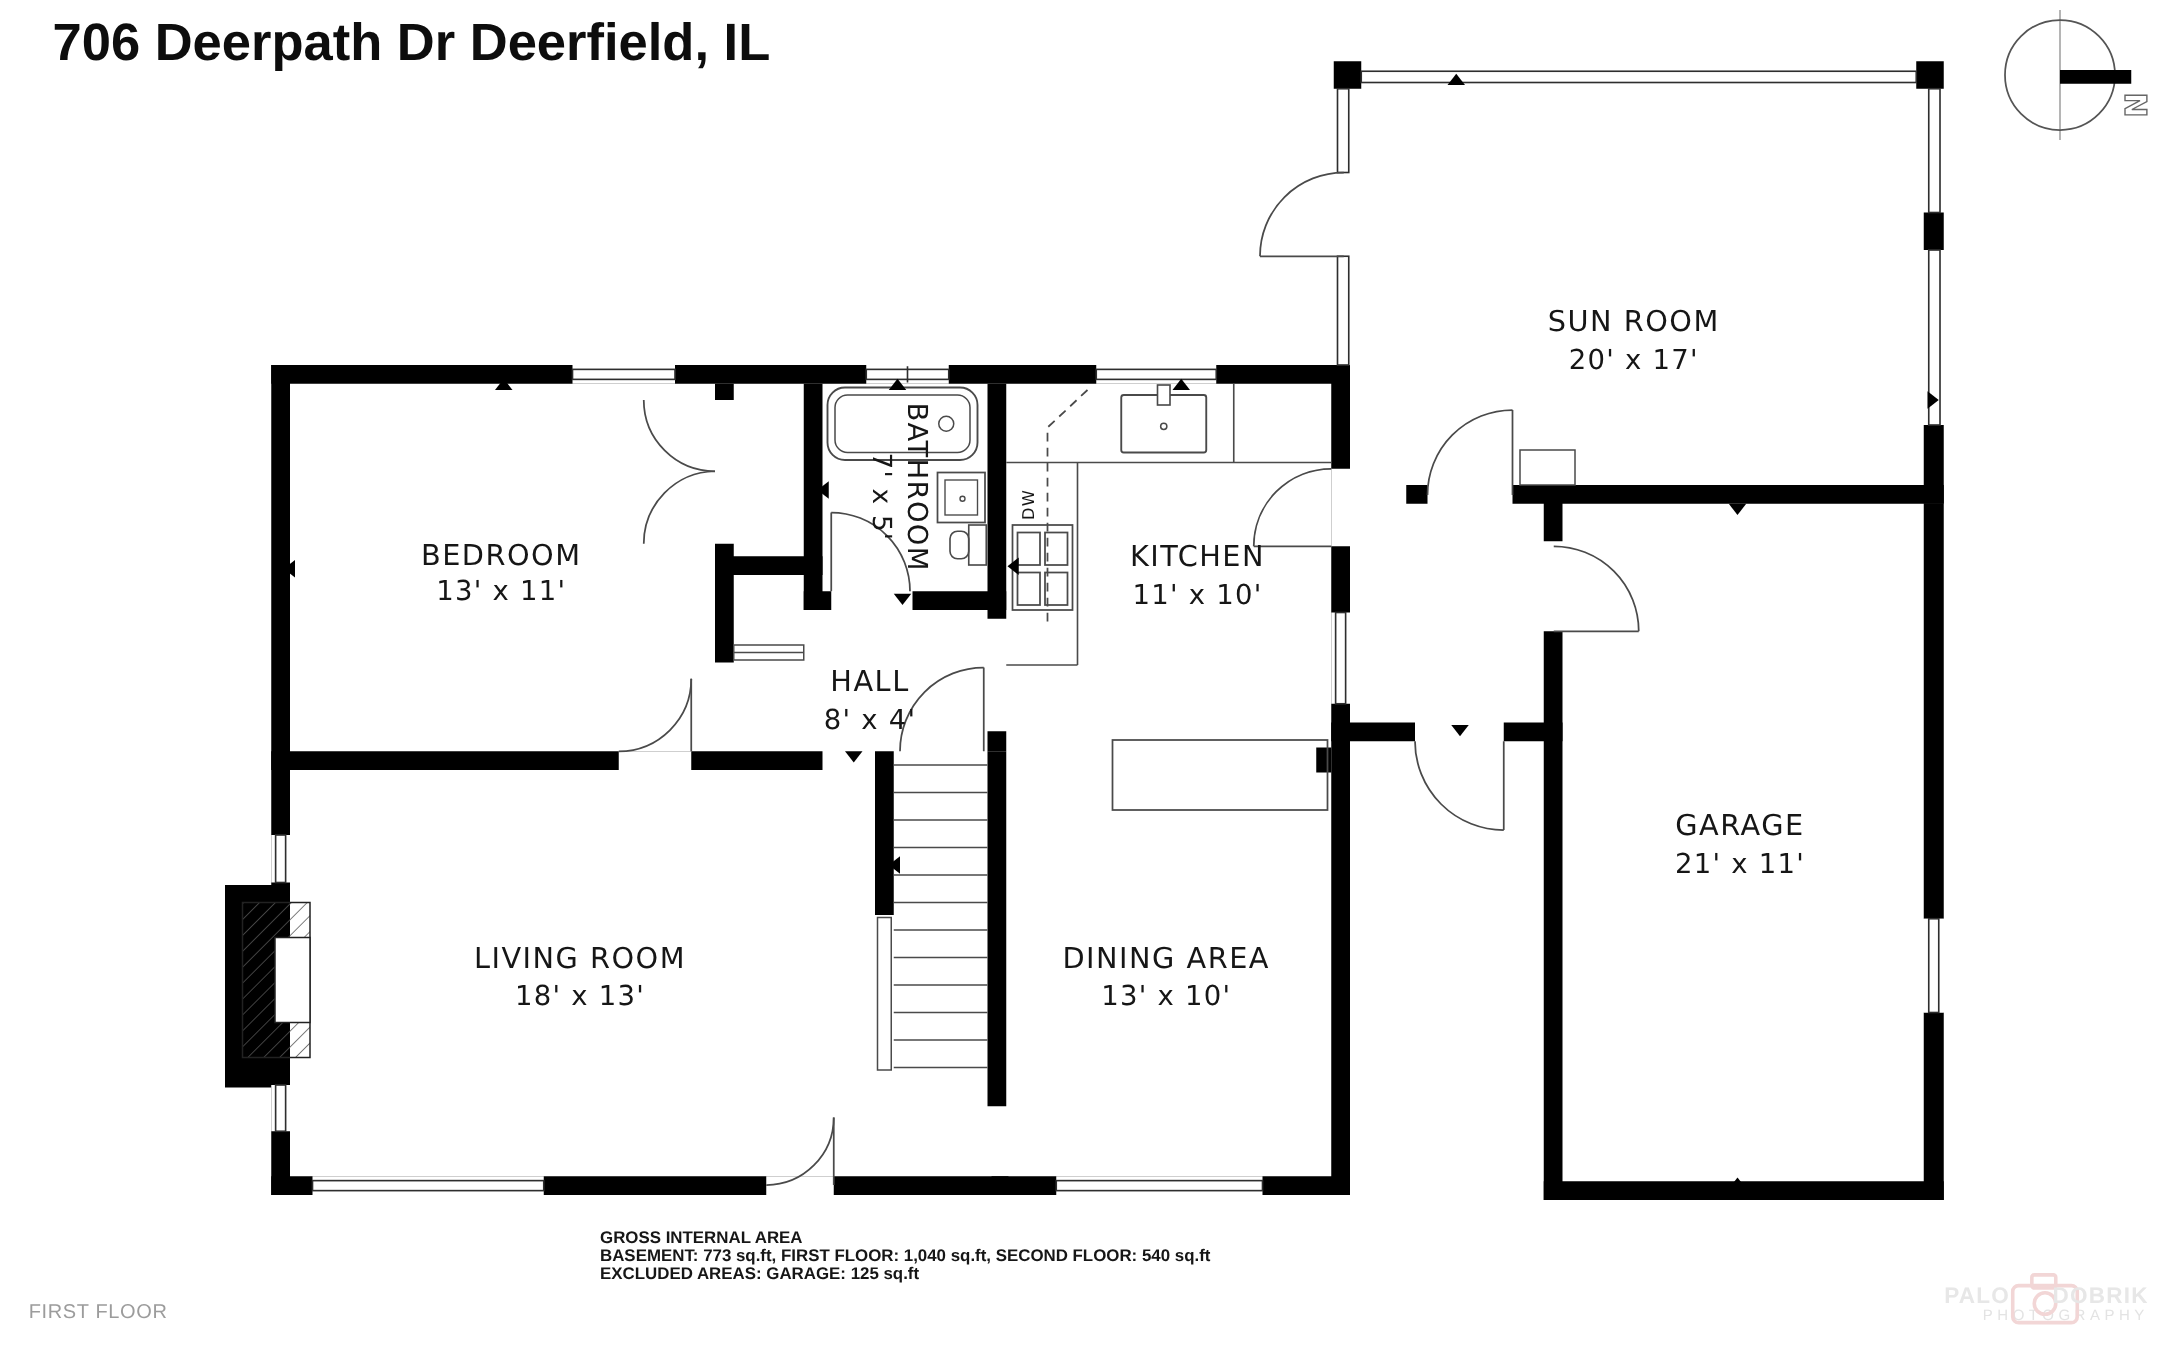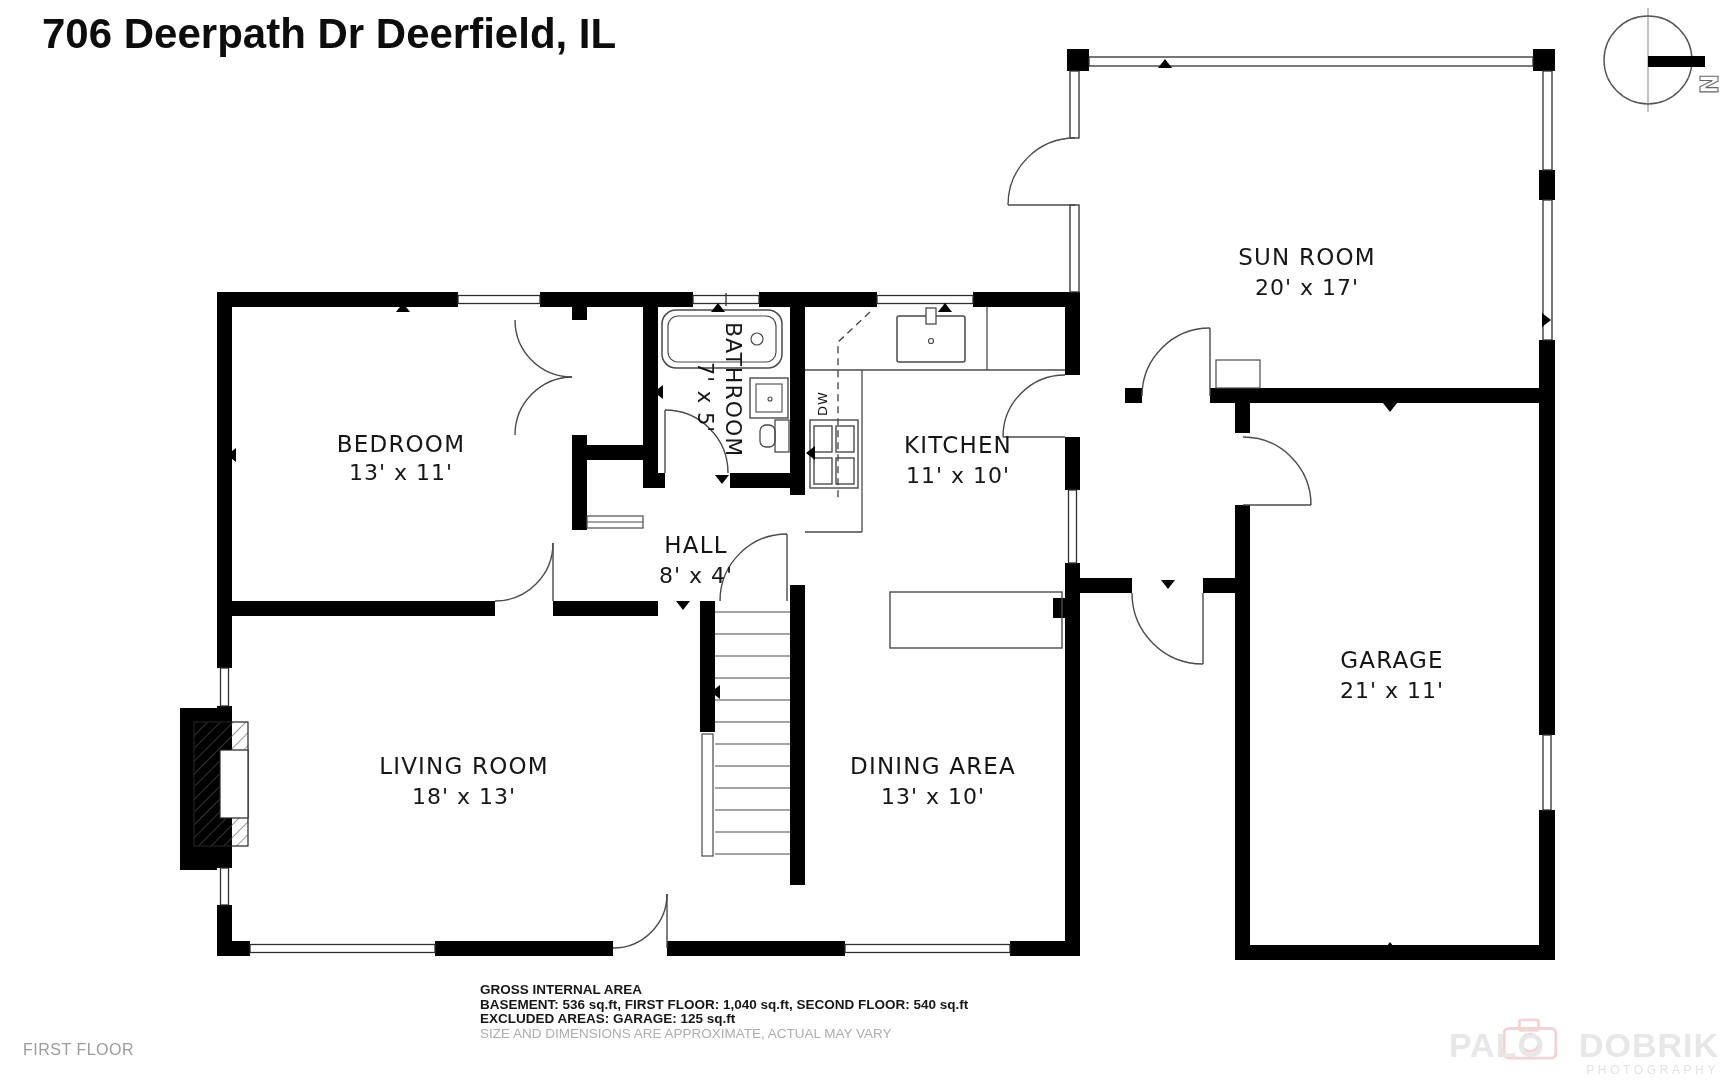--- a/index.html
+++ b/index.html
@@ -6,21 +6,21 @@
   .canvas{position:relative;width:1729px;height:1080px;background:#fff;overflow:hidden;
           font-family:"Liberation Sans",sans-serif;}
   .plan-title{position:absolute;left:42px;top:10px;font-size:42px;font-weight:600;
               color:#0d0d0d;letter-spacing:0;}
   .area-summary{position:absolute;left:480px;top:983px;width:800px;
                 color:#161616;font-weight:600;font-size:13.5px;line-height:14.6px;}
   .area-summary .disclaimer{color:#adadad;font-weight:400;}
   .floor-label{position:absolute;left:23px;top:1041px;font-size:16px;color:#9c9c9c;
                letter-spacing:.5px;}
   .wm{position:absolute;right:10px;top:1026px;text-align:right;}
-  .wm-row{position:relative;font-size:34px;font-weight:700;letter-spacing:1px;color:#e7e7e7;
+  .wm-row{position:relative;font-size:18px;font-weight:700;letter-spacing:1px;color:#e7e7e7;
           font-family:"Liberation Sans",sans-serif;white-space:nowrap;}
   .wm-row .camera{position:absolute;left:52px;top:-9px;z-index:0;}
   .wm-row span{position:relative;z-index:1;}
   .wm-gap{display:inline-block;width:34px;}
   .wm-sub{font-size:12px;letter-spacing:3.6px;color:#e3e3e3;font-weight:400;margin-top:-2px;}
   svg text{font-family:"DejaVu Sans",sans-serif;}
 </style>
 </head>
 <body>
 
@@ -249,23 +249,22 @@
       <g>
         <text x="1392" y="668" text-anchor="middle" font-size="23" letter-spacing="1.2">GARAGE</text>
         <text x="1392" y="698" text-anchor="middle" font-size="22" letter-spacing="1">21' x 11'</text>
       </g>
       <text x="827" y="416" transform="rotate(-90 827 416)" font-size="13" letter-spacing="1">DW</text>
     </g>
   </svg>
 
   <div class="area-summary">
     <div>GROSS INTERNAL AREA</div>
-    <div>BASEMENT: 536 sq.ft, FIRST FLOOR: 1,040 sq.ft, SECOND FLOOR: 540 sq.ft</div>
+    <div>BASEMENT: 773 sq.ft, FIRST FLOOR: 1,040 sq.ft, SECOND FLOOR: 540 sq.ft</div>
     <div>EXCLUDED AREAS: GARAGE: 125 sq.ft</div>
-    <div class="disclaimer">SIZE AND DIMENSIONS ARE APPROXIMATE, ACTUAL MAY VARY</div>
   </div>
 
   <div class="floor-label">FIRST FLOOR</div>
 
   <div class="wm">
     <div class="wm-row">
       <svg class="camera" width="58" height="44" viewBox="0 0 60 46">
         <rect x="3" y="12" width="54" height="31" rx="5" fill="none" stroke="#f2d6d6" stroke-width="3"></rect>
         <rect x="19" y="3" width="20" height="11" rx="2" fill="none" stroke="#f2d6d6" stroke-width="3"></rect>
         <circle cx="30" cy="27" r="9" fill="none" stroke="#f2d6d6" stroke-width="3"></circle>

